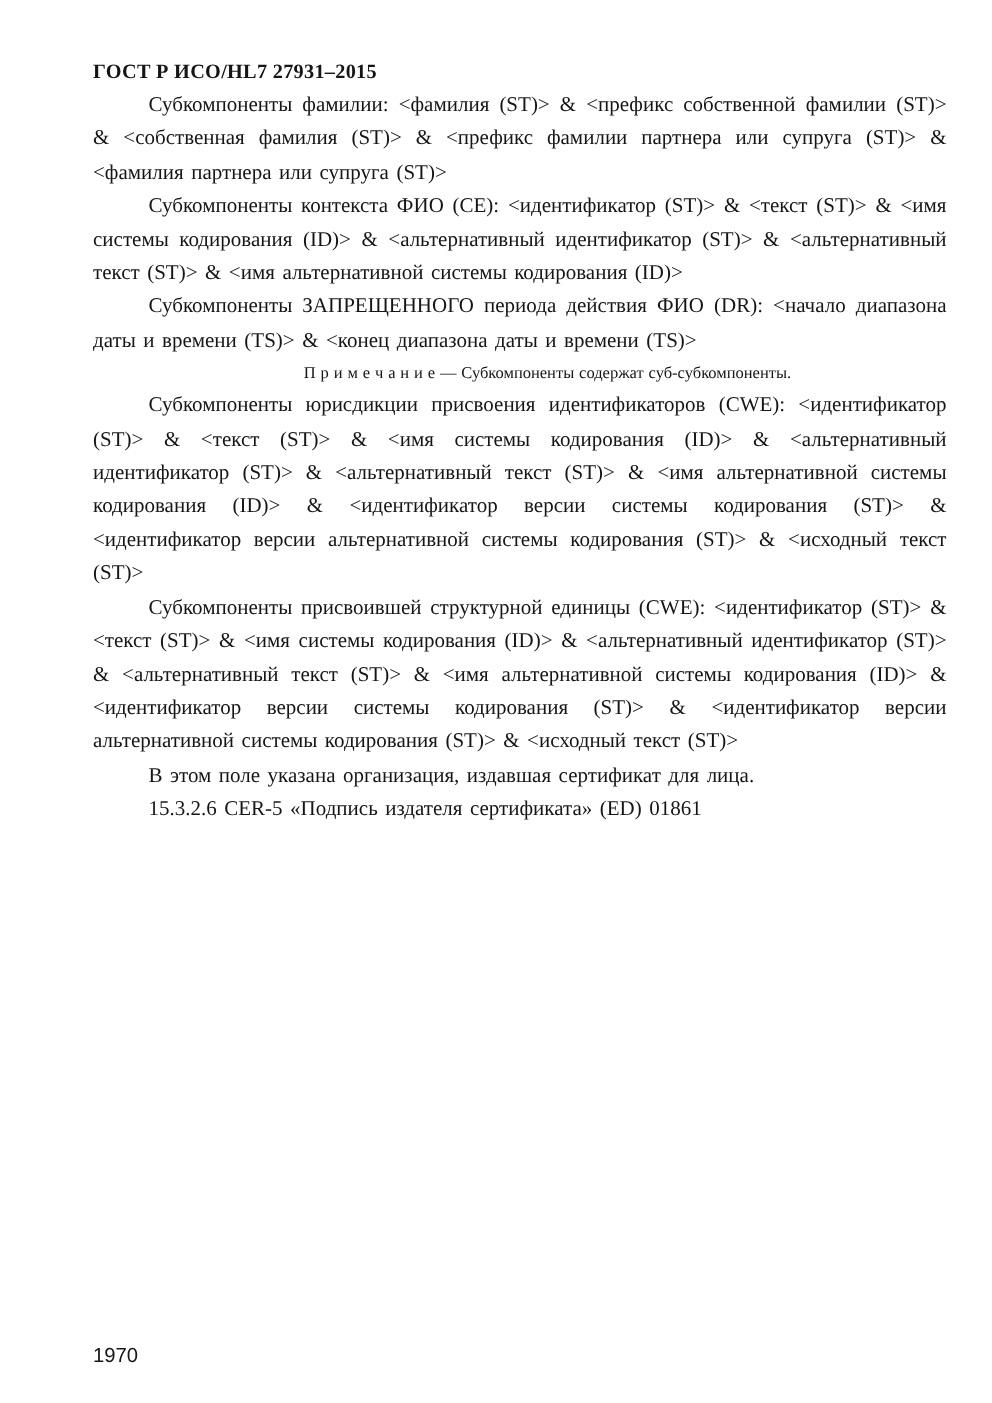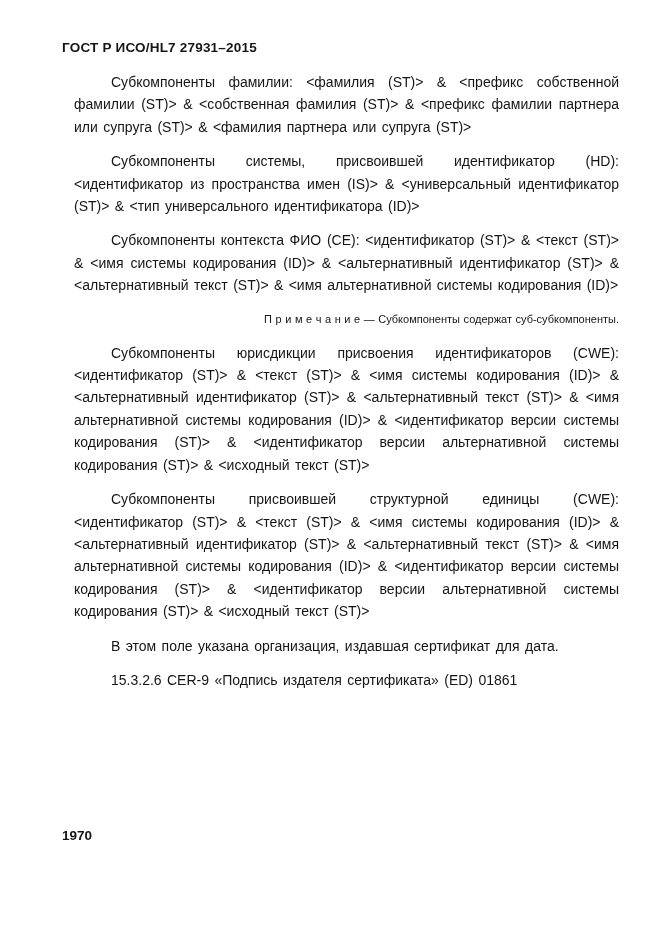--- a/index.html
+++ b/index.html
@@ -15,62 +15,63 @@
     height: 935px;
     background: #ffffff;
     color: #151515;
     overflow: hidden;
   }
   .content {
     position: absolute;
     left: 62px;
     top: 37px;
     width: 569px;
+    font-family: Liberation Serif, serif;
   }
   .doc-header {
     font-weight: 700;
     font-size: 13.5px;
     line-height: 22px;
     letter-spacing: 0.2px;
     margin-bottom: 1px;
   }
   .para {
-    margin: 12px;
+    margin: 0;
     font-size: 14px;
     line-height: 22.4px;
     text-align: justify;
     text-indent: 37px;
     word-spacing: 1.5px;
     hyphens: none;
   }
   .para.note {
     font-size: 11px;
     line-height: 21px;
-    text-align: right;
+    text-align: center;
     word-spacing: 0.5px;
   }
   .page-number {
     position: absolute;
     left: 62px;
-    top: 828px;
-    font-weight: 700;
+    top: 896px;
+    font-weight: 400;
     font-size: 13.5px;
   }
 </style>
 </head>
 <body>
 
 <div class="page">
   <div class="content">
     <div class="doc-header">ГОСТ Р ИСО/HL7 27931–2015</div>
     <div class="doc-body">
         <p class="para">Субкомпоненты фамилии: &lt;фамилия (ST)&gt; &amp; &lt;префикс собственной фамилии (ST)&gt; &amp; &lt;собственная фамилия (ST)&gt; &amp; &lt;префикс фамилии партнера или супруга (ST)&gt; &amp; &lt;фамилия партнера или супруга (ST)&gt;</p>
-        <p class="para">Субкомпоненты системы, присвоившей идентификатор (HD): &lt;идентификатор из пространства имен (IS)&gt; &amp; &lt;универсальный идентификатор (ST)&gt; &amp; &lt;тип универсального идентификатора (ID)&gt;</p>
         <p class="para">Субкомпоненты контекста ФИО (CE): &lt;идентификатор (ST)&gt; &amp; &lt;текст (ST)&gt; &amp; &lt;имя системы кодирования (ID)&gt; &amp; &lt;альтернативный идентификатор (ST)&gt; &amp; &lt;альтернативный текст (ST)&gt; &amp; &lt;имя альтернативной системы кодирования (ID)&gt;</p>
+        <p class="para">Субкомпоненты ЗАПРЕЩЕННОГО периода действия ФИО (DR): &lt;начало диапазона даты и времени (TS)&gt; &amp; &lt;конец диапазона даты и времени (TS)&gt;</p>
         <p class="para note">П р и м е ч а н и е  — Субкомпоненты содержат суб-субкомпоненты.</p>
         <p class="para">Субкомпоненты юрисдикции присвоения идентификаторов (CWE): &lt;идентификатор (ST)&gt; &amp; &lt;текст (ST)&gt; &amp; &lt;имя системы кодирования (ID)&gt; &amp; &lt;альтернативный идентификатор (ST)&gt; &amp; &lt;альтернативный текст (ST)&gt; &amp; &lt;имя альтернативной системы кодирования (ID)&gt; &amp; &lt;идентификатор версии системы кодирования (ST)&gt; &amp; &lt;идентификатор версии альтернативной системы кодирования (ST)&gt; &amp; &lt;исходный текст (ST)&gt;</p>
         <p class="para">Субкомпоненты присвоившей структурной единицы (CWE): &lt;идентификатор (ST)&gt; &amp; &lt;текст (ST)&gt; &amp; &lt;имя системы кодирования (ID)&gt; &amp; &lt;альтернативный идентификатор (ST)&gt; &amp; &lt;альтернативный текст (ST)&gt; &amp; &lt;имя альтернативной системы кодирования (ID)&gt; &amp; &lt;идентификатор версии системы кодирования (ST)&gt; &amp; &lt;идентификатор версии альтернативной системы кодирования (ST)&gt; &amp; &lt;исходный текст (ST)&gt;</p>
-        <p class="para">В этом поле указана организация, издавшая сертификат для дата.</p>
-        <p class="para">15.3.2.6 CER-9 «Подпись издателя сертификата» (ED) 01861</p>
+        <p class="para">В этом поле указана организация, издавшая сертификат для лица.</p>
+        <p class="para">15.3.2.6 CER-5 «Подпись издателя сертификата» (ED) 01861</p>
       </div>
   </div>
   <div class="page-number">1970</div>
 </div>
 
 </body></html>

